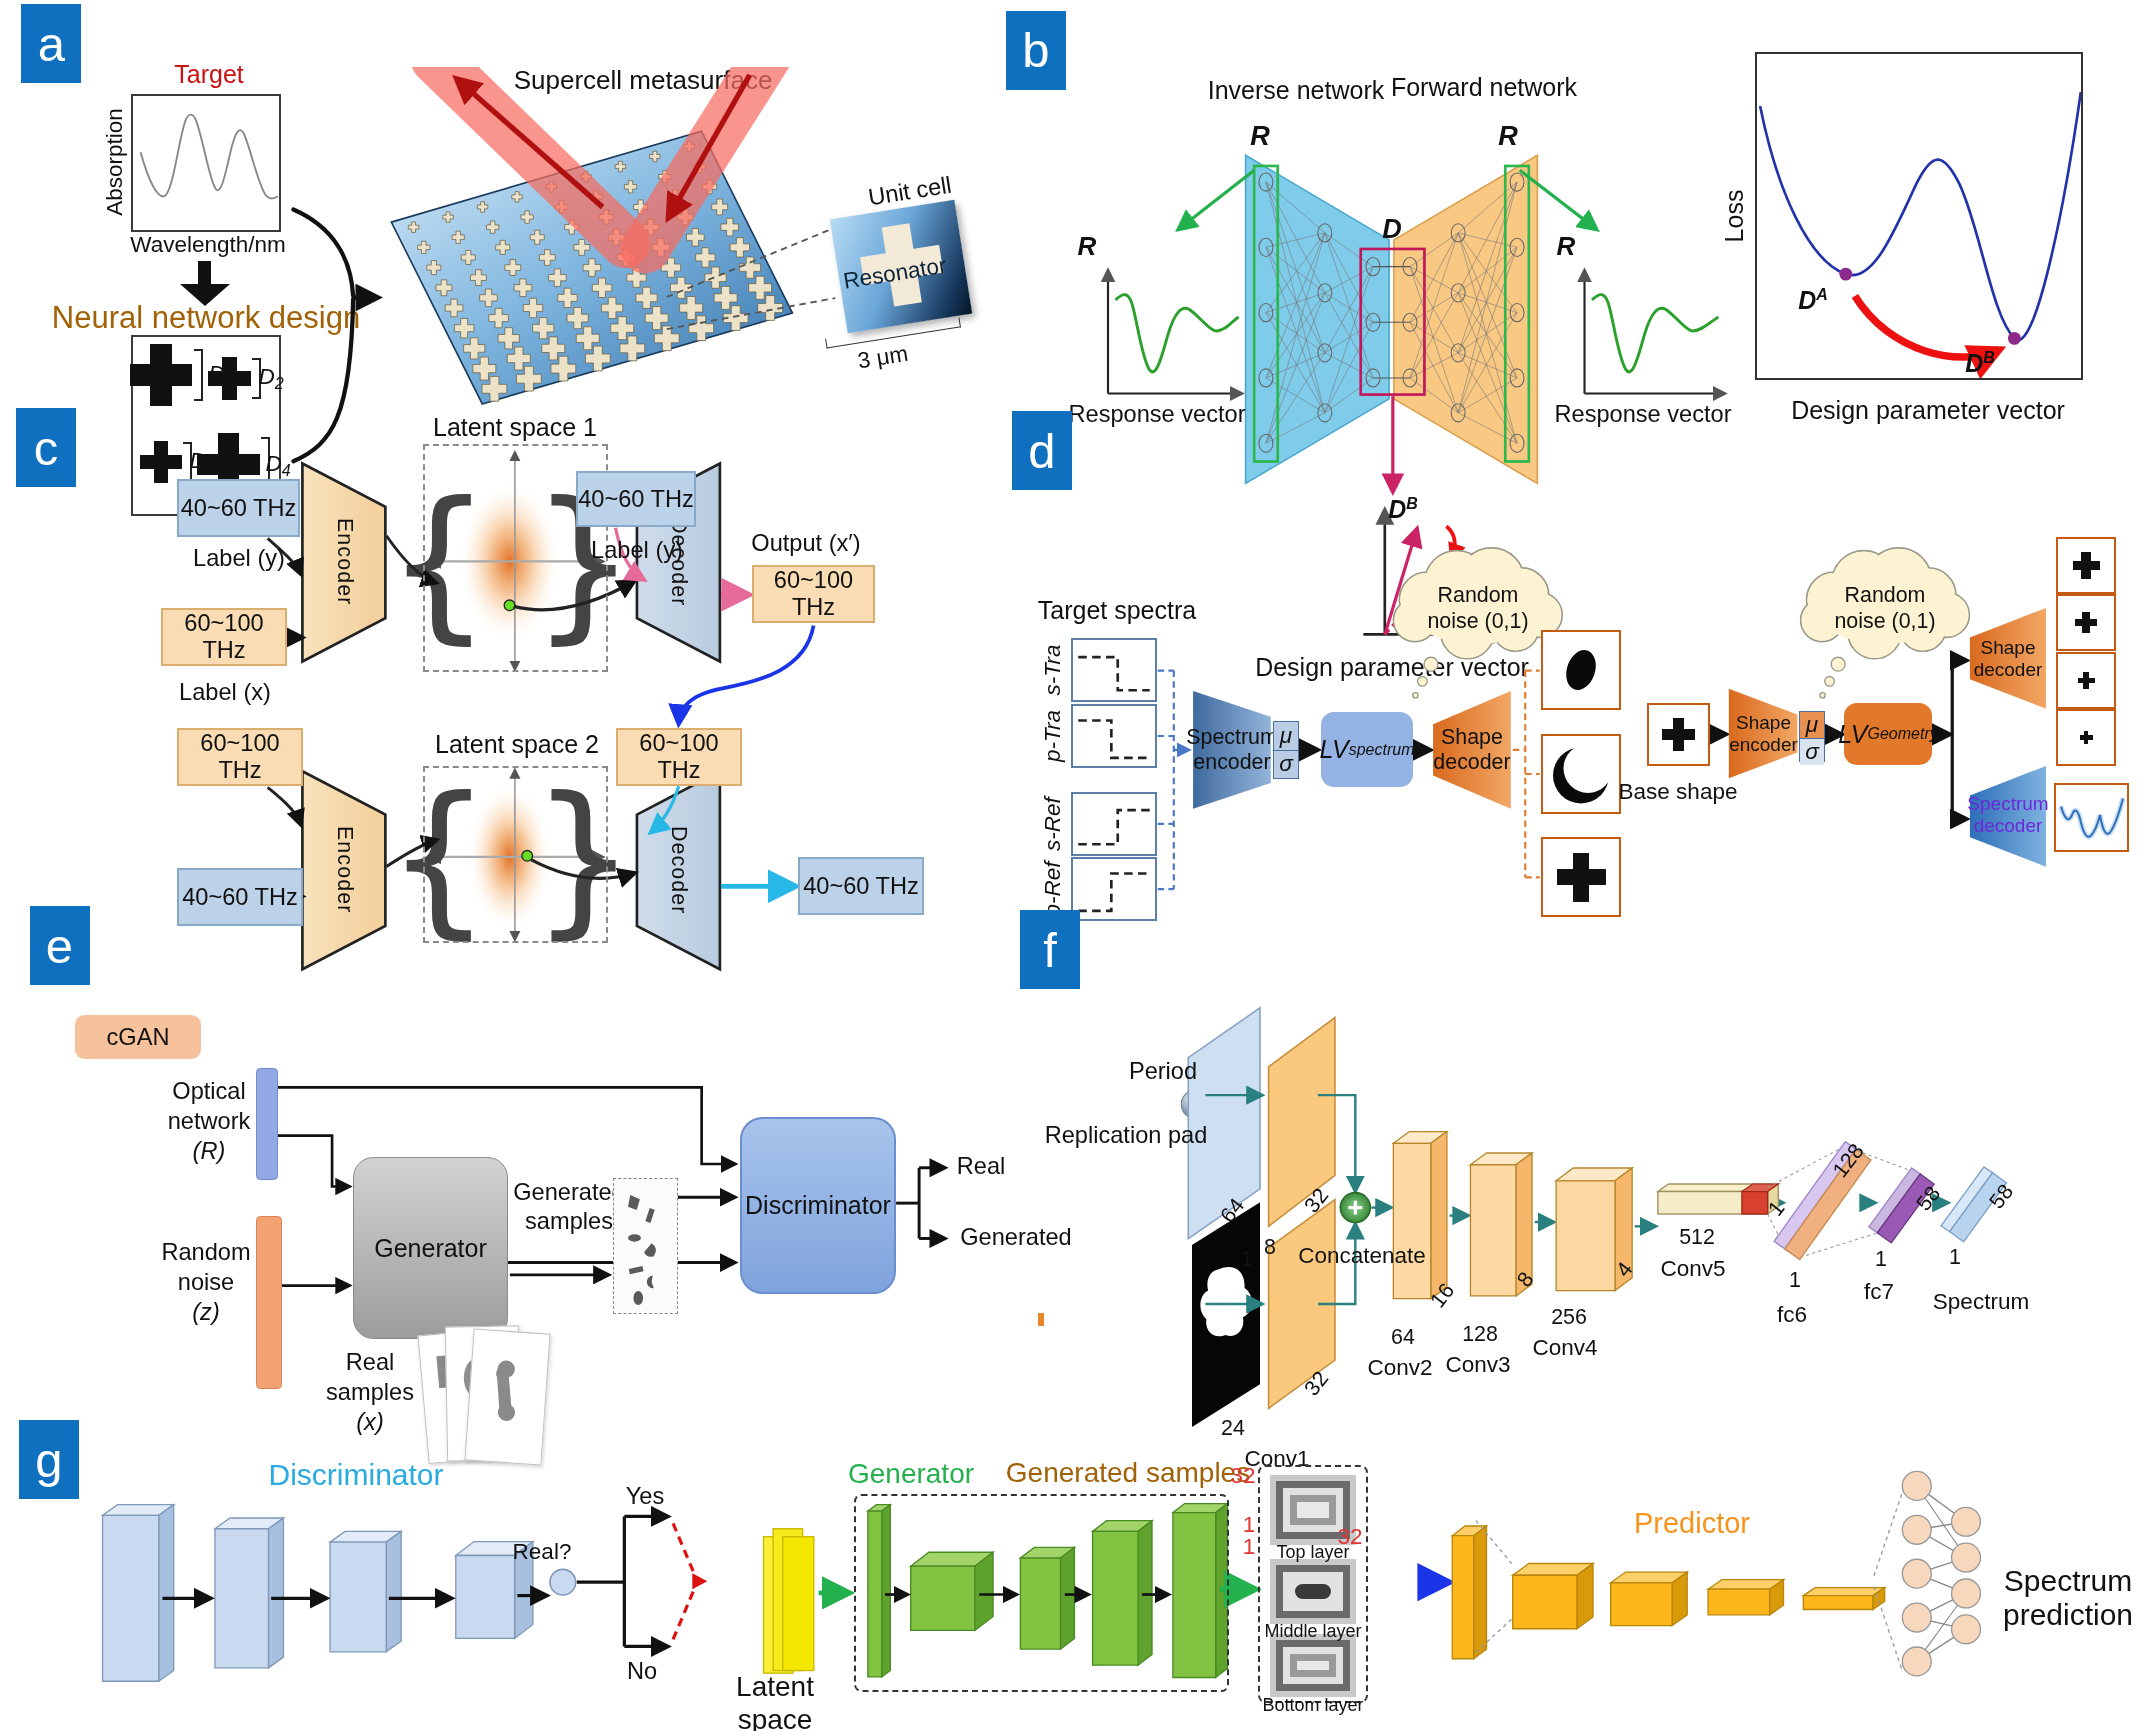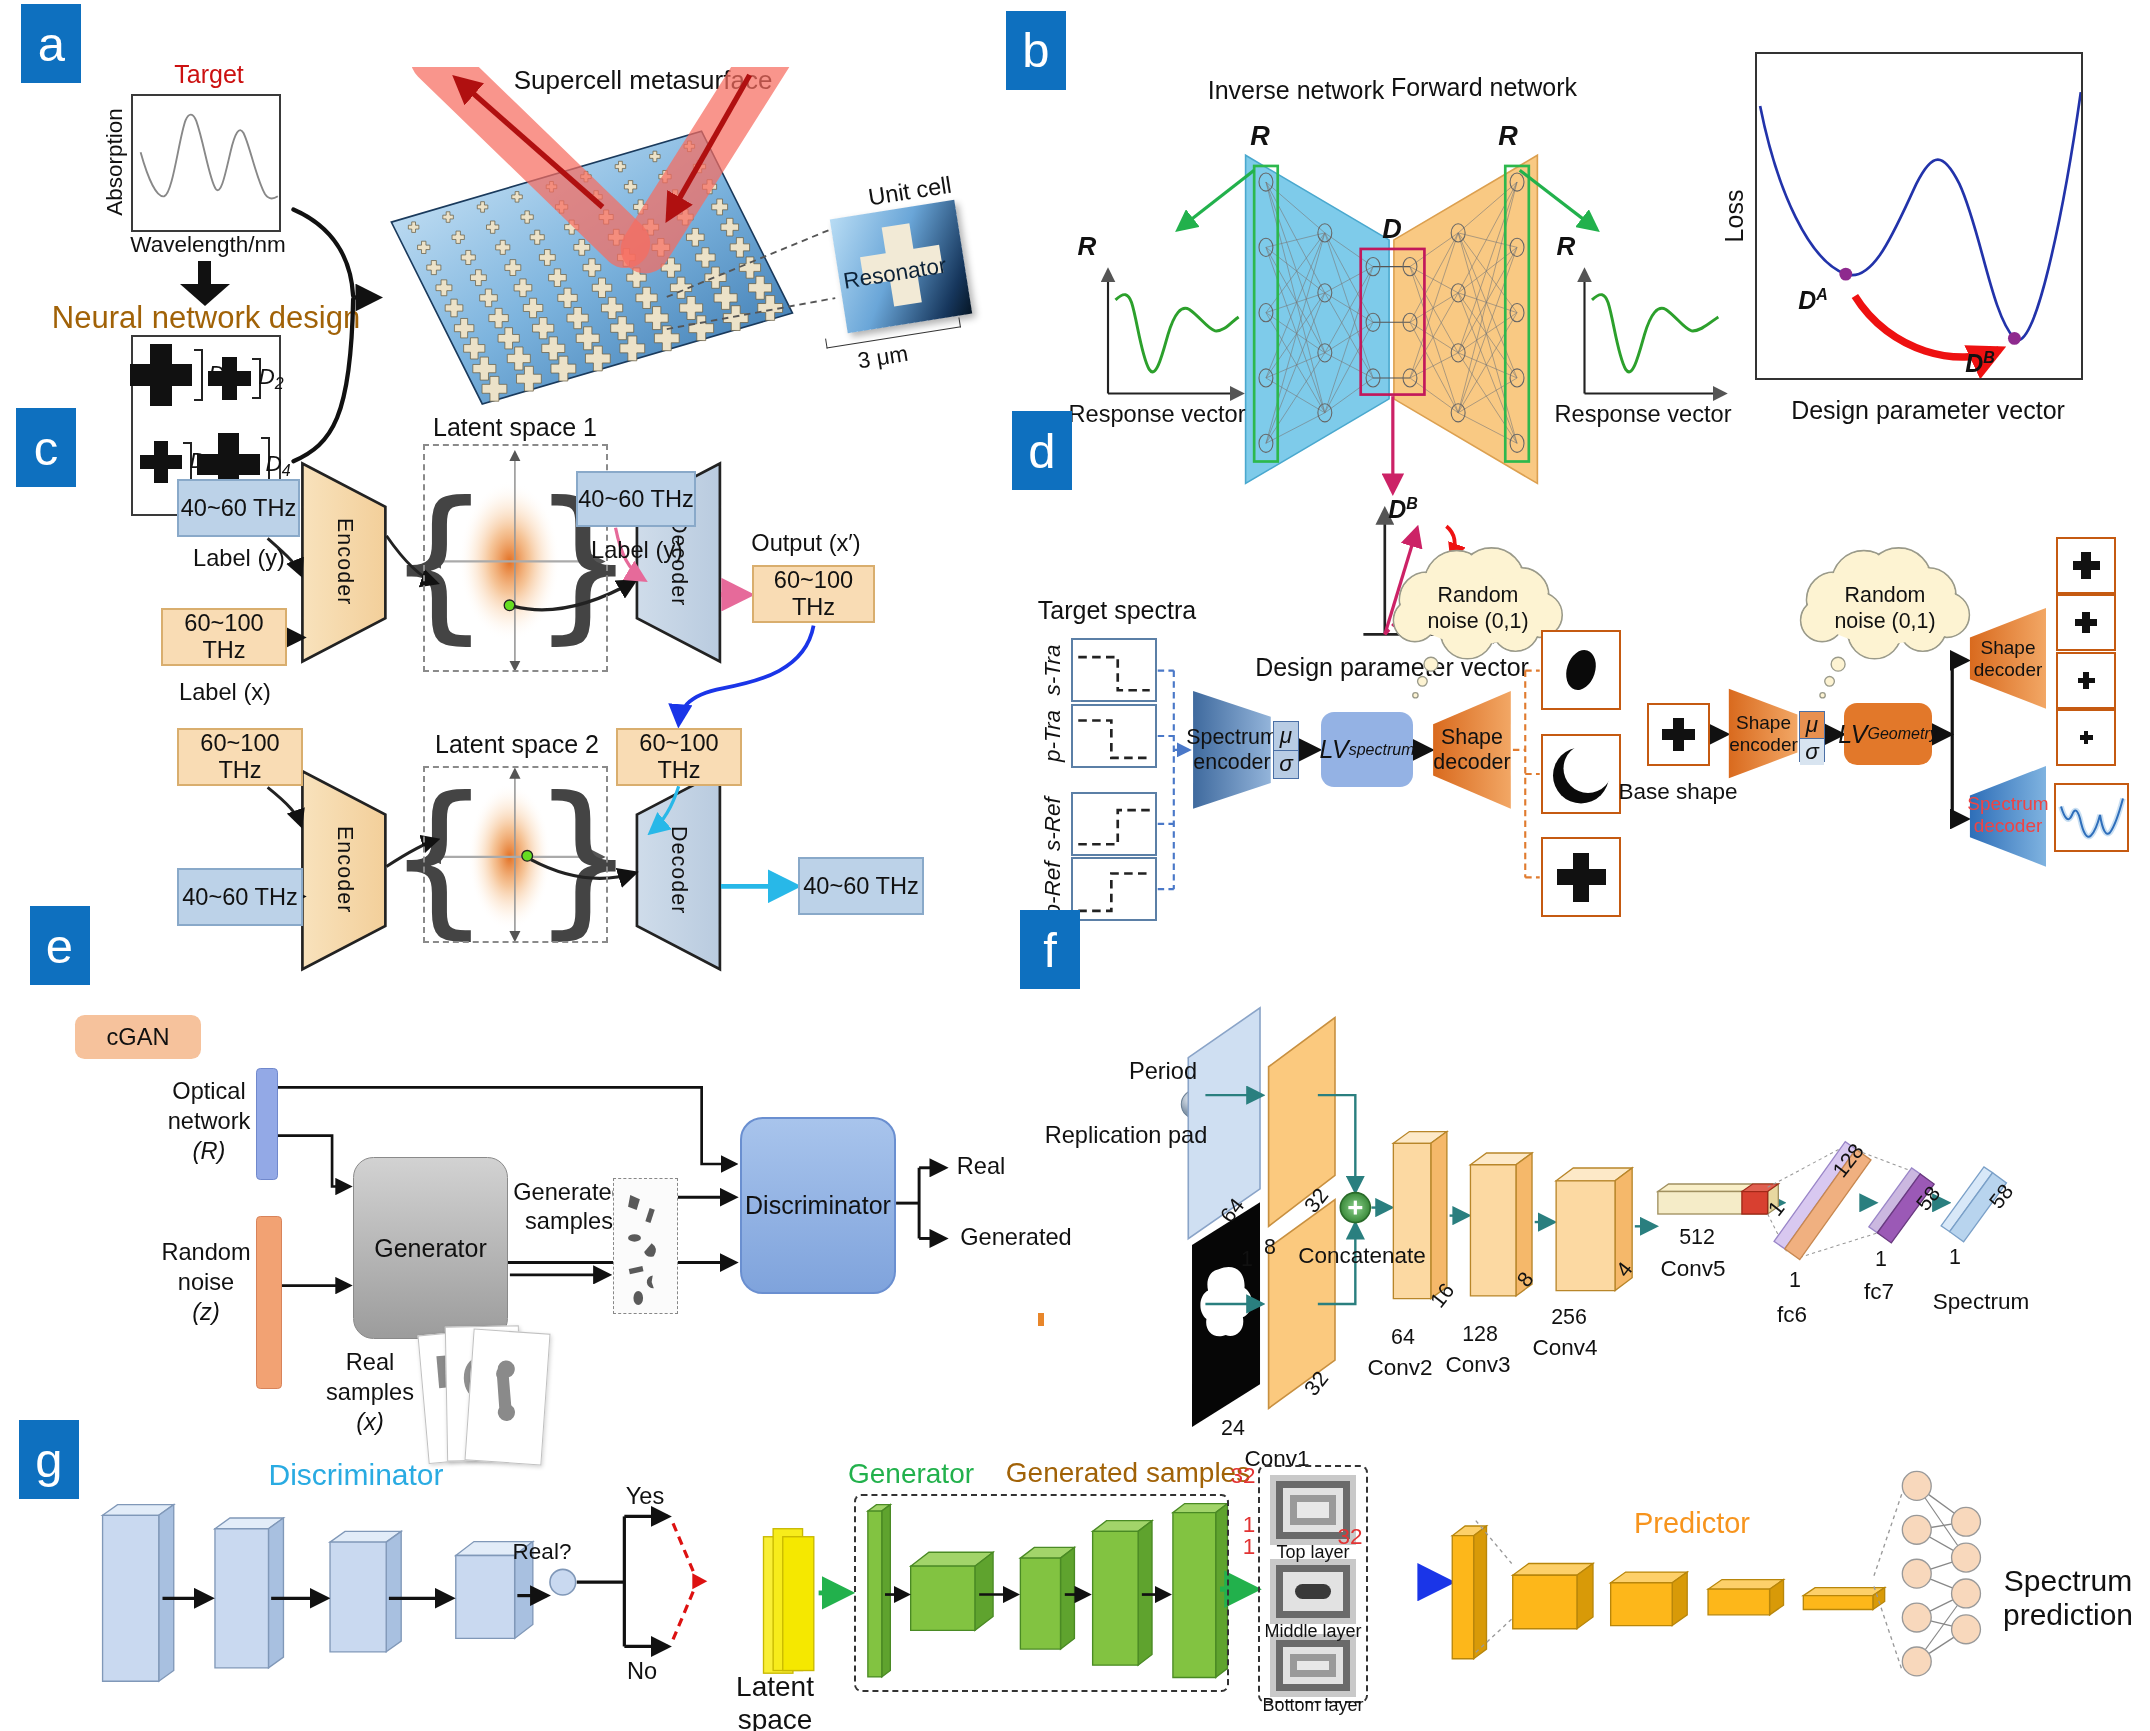--- a/index.html
+++ b/index.html
@@ -630,21 +630,21 @@
       <div style="background:#e89050">μ</div>
       <div style="background:#d8e4f0">σ</div>
     </div>
   <div class="lvbox ti" style="left:1844px;top:703px;width:88px;height:62px;background:#e2782a">
       <span>LV</span>
       <sub>Geometry</sub>
     </div>
   <div class="t" style="left:1885px;top:596px;font-size:21.4px">Random</div>
   <div class="t" style="left:1885px;top:622px;font-size:21.4px">noise (0,1)</div>
   <div class="trlabel" style="left:1970px;top:611px;width:76px;height:96px;font-size:19px">Shape decoder</div>
-  <div class="trlabel" style="left:1970px;top:768px;width:76px;height:94px;font-size:19px;color:#ef4444">Spectrum decoder</div>
+  <div class="trlabel" style="left:1970px;top:768px;width:76px;height:94px;font-size:19px;color:#6d28d9">Spectrum decoder</div>
 
   <div class="sqbox" style="left:2056px;top:537px;width:60px;height:57px;border-width:2.1px">
       <div class="crossmark" style="width:27px;height:27px">
         <div class="h"></div>
         <div class="v"></div>
       </div>
     </div>
   <div class="sqbox" style="left:2056px;top:594px;width:60px;height:57px;border-width:2.1px">
       <div class="crossmark" style="width:21.4px;height:21.4px">
         <div class="h"></div>

